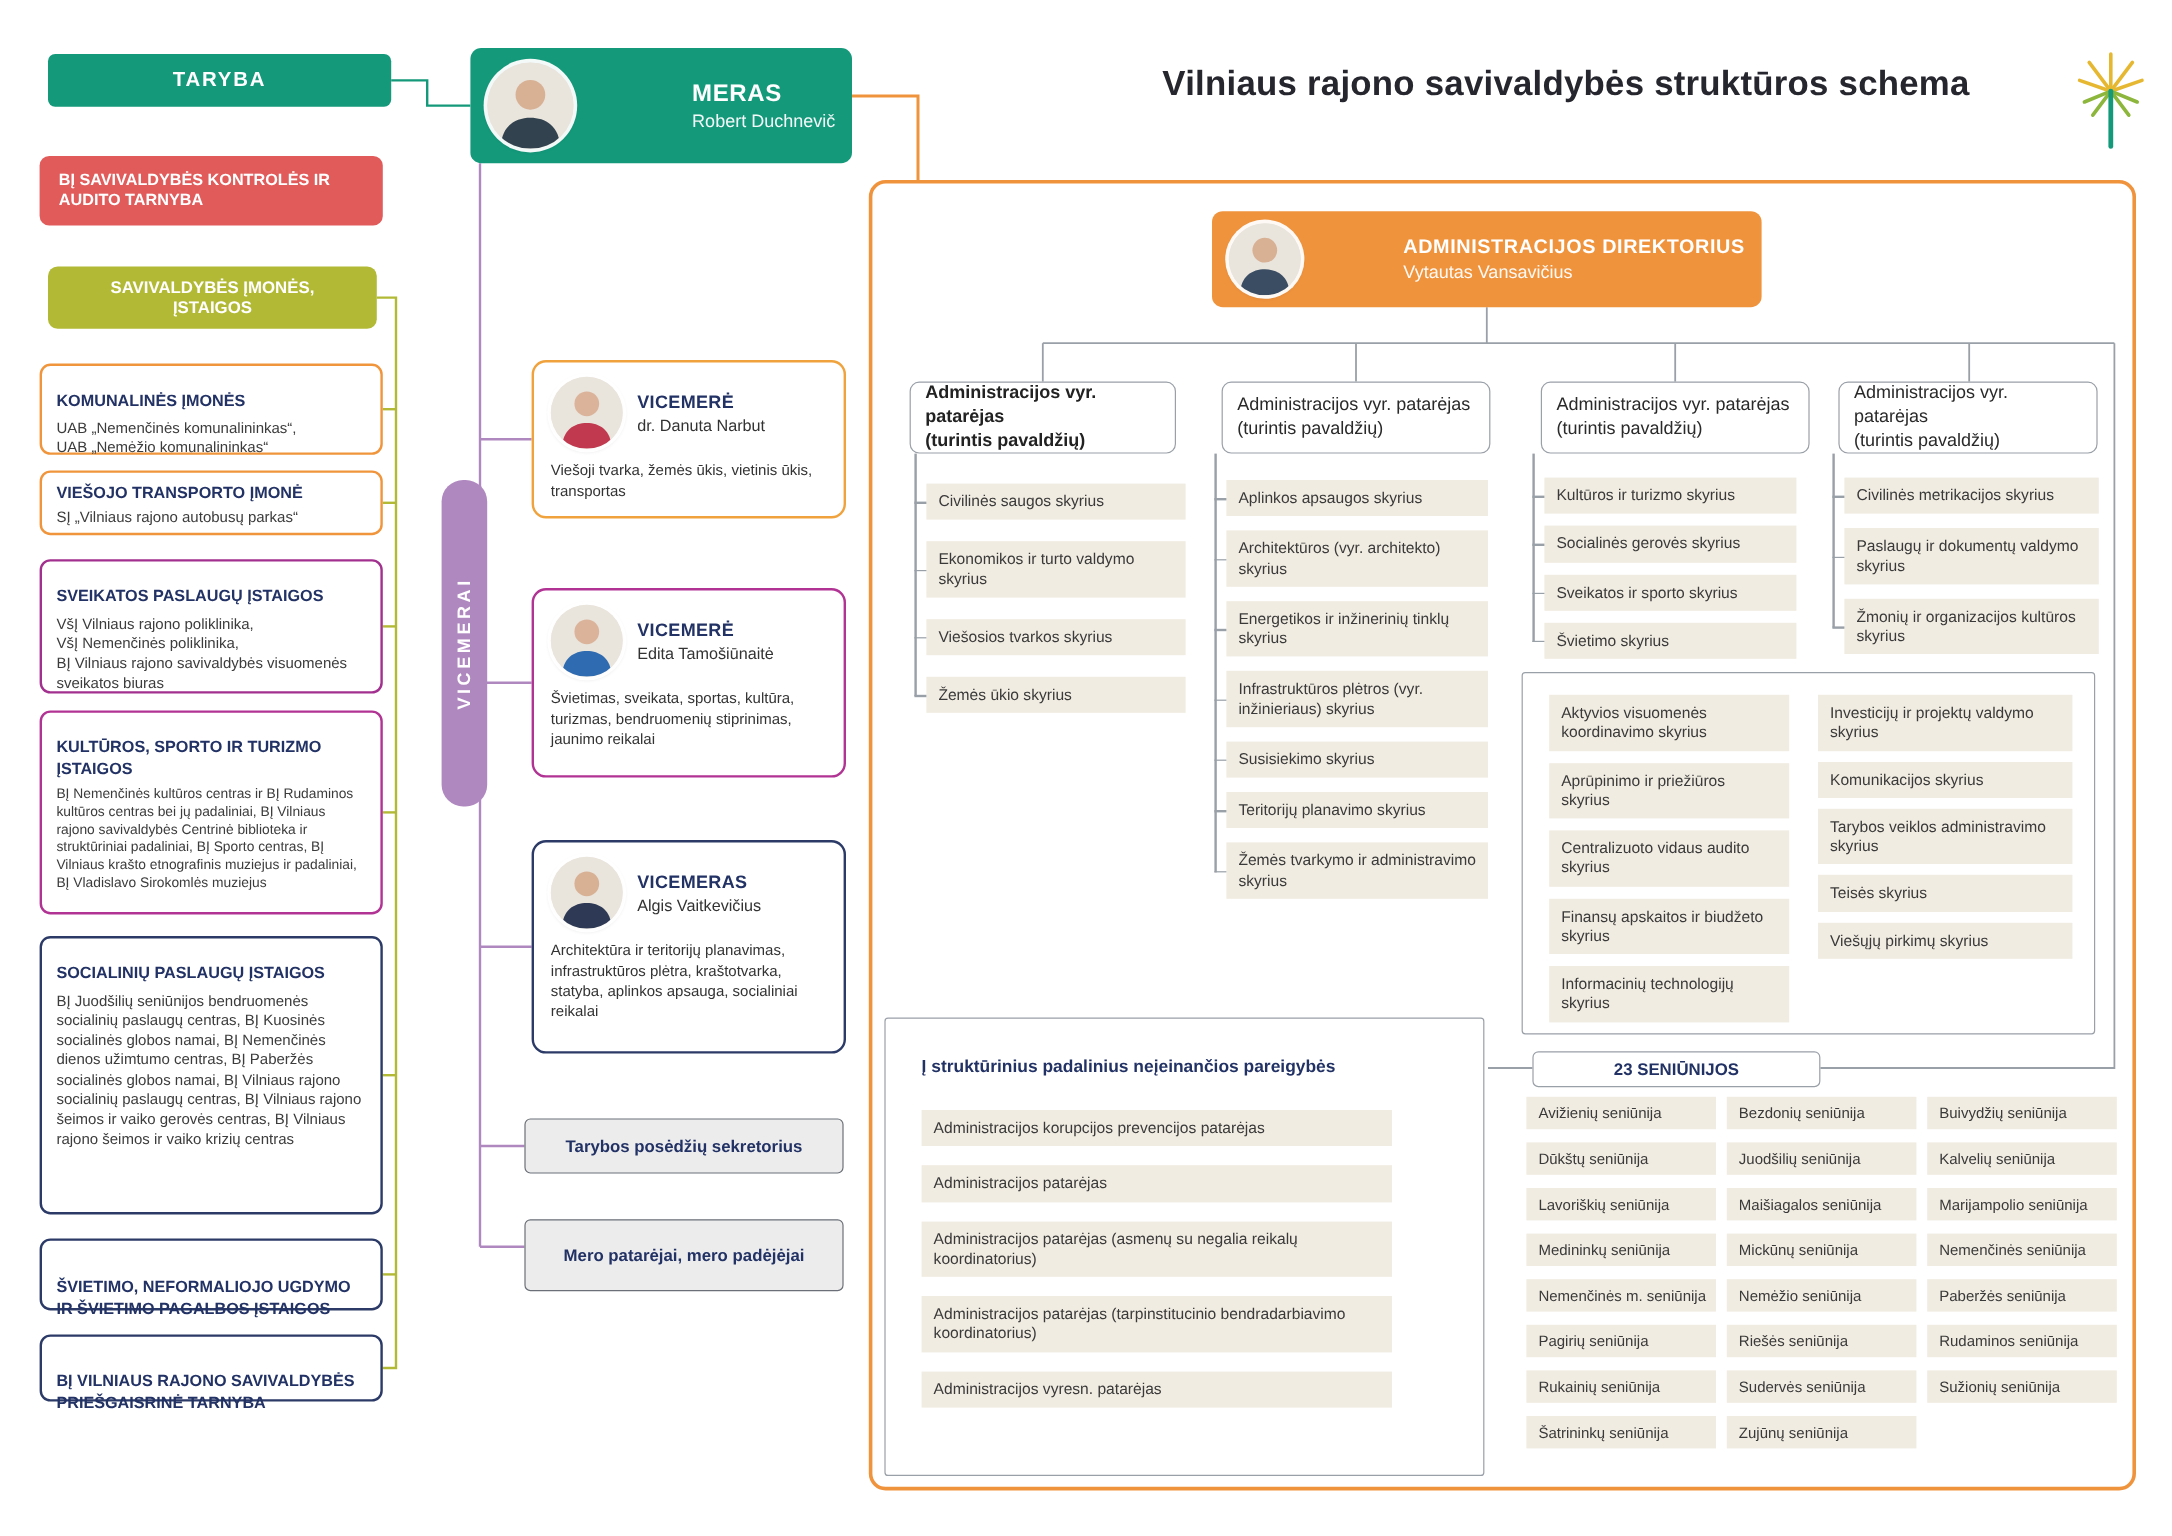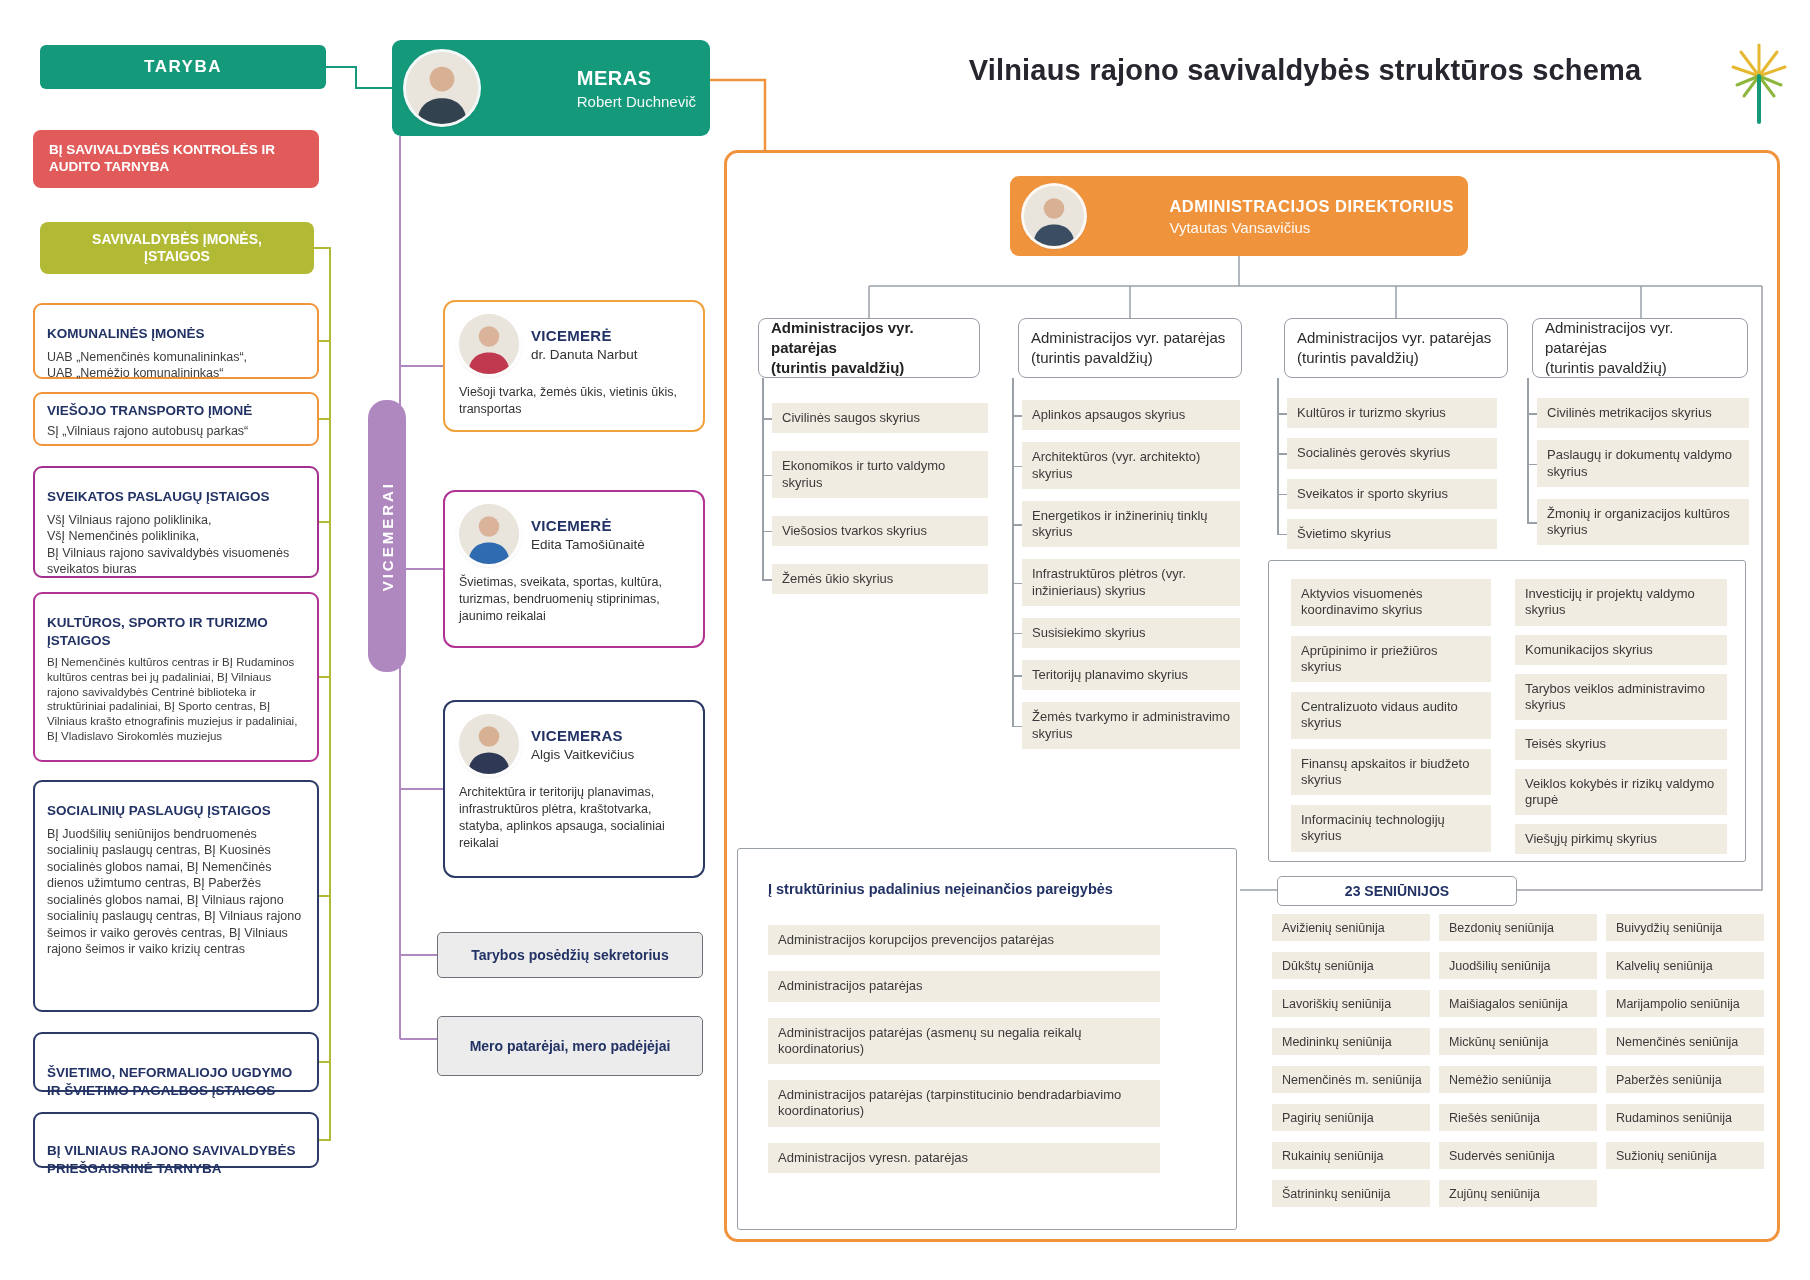--- a/index.html
+++ b/index.html
@@ -297,21 +297,20 @@
         <div class="beige">Centralizuoto vidaus audito skyrius</div>
         <div class="beige">Finansų apskaitos ir biudžeto skyrius</div>
         <div class="beige">Informacinių technologijų skyrius</div>
       </div>
     <div class="vcol" style="position:absolute;left:246px;top:18px;width:212px;gap:9px;">
 
     <div class="beige">Investicijų ir projektų valdymo skyrius</div>
         <div class="beige">Komunikacijos skyrius</div>
         <div class="beige">Tarybos veiklos administravimo skyrius</div>
         <div class="beige">Teisės skyrius</div>
-        <div class="beige">Veiklos kokybės ir rizikų valdymo grupė</div>
         <div class="beige">Viešųjų pirkimų skyrius</div>
       </div>
   </div>
 
   <div class="panel" style="left:737px;top:848px;width:500px;height:382px;">
     <div class="panel-title" style="left:30px;top:32px;width:440px;">Į struktūrinius padalinius neįeinančios pareigybės</div>
     <div class="vcol" style="position:absolute;left:30px;top:76px;width:392px;gap:16px;">
 
     <div class="beige">Administracijos korupcijos prevencijos patarėjas</div>
         <div class="beige">Administracijos patarėjas</div>

